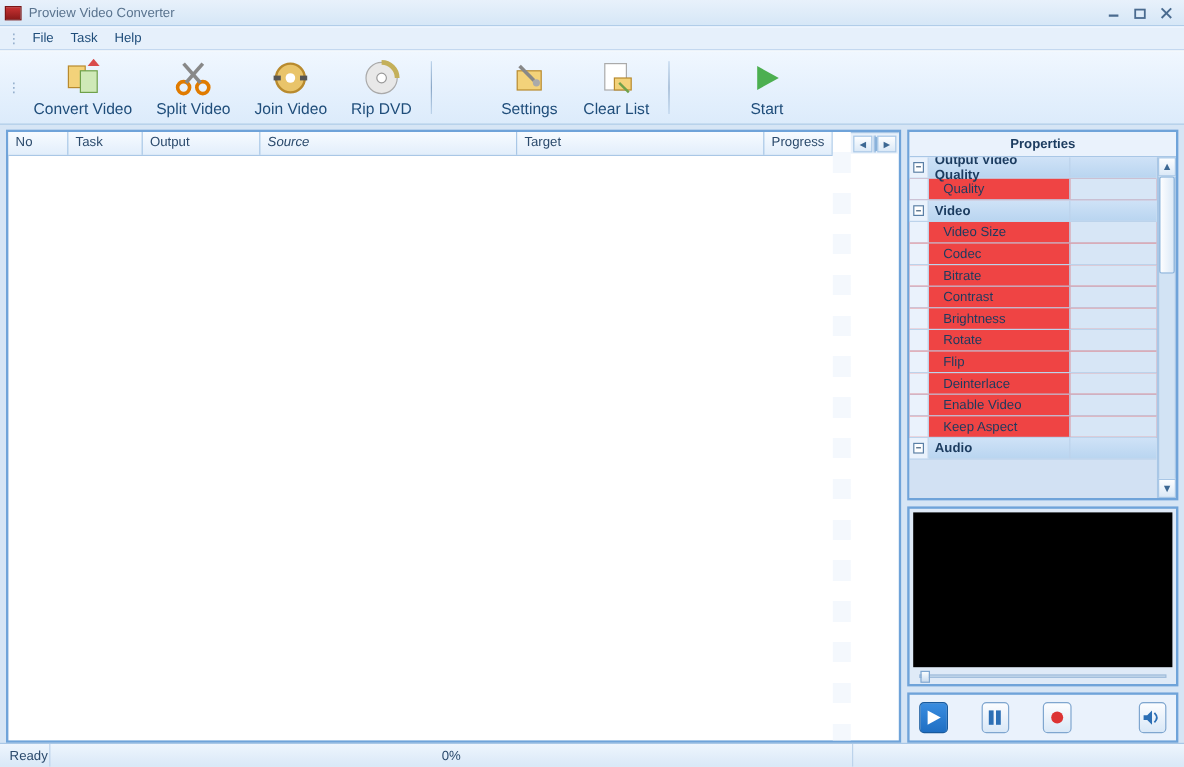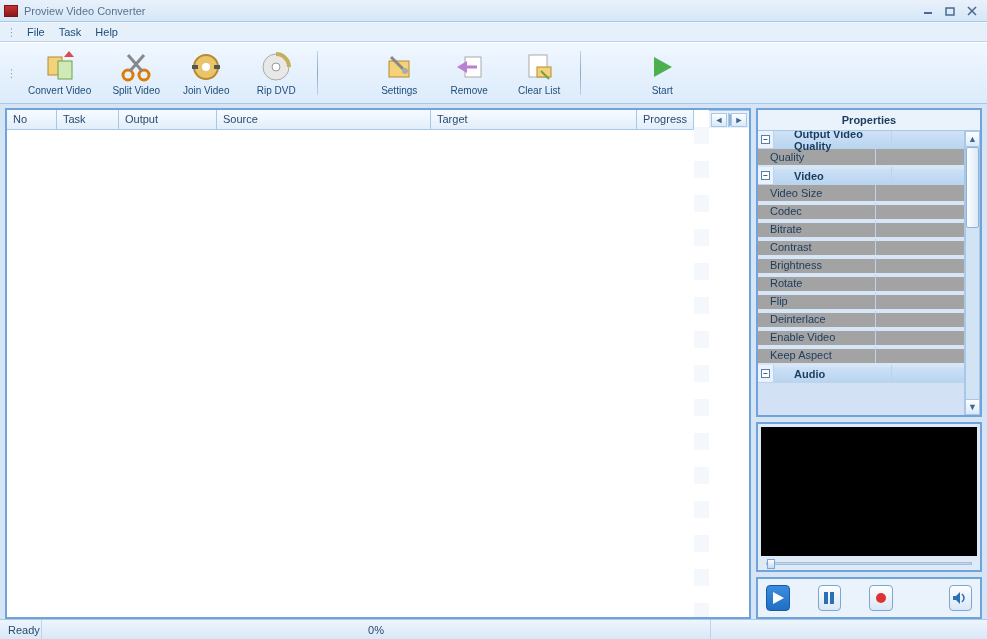--- a/index.html
+++ b/index.html
@@ -60,21 +60,21 @@
     padding: 0 4px;
     border-bottom: 1px solid #a9c7e6;
     border-top: 1px solid #ffffff;
   }
   .toolbar .dots { color:#8aa7c7; margin:0 2px; letter-spacing:-1px; align-self:center; }
   .tbtn {
     display:flex; flex-direction:column; align-items:center; justify-content:center;
     padding: 2px 10px;
     color:#1f4d7a;
     cursor:pointer;
-    font-size:10px;
+    font-size:13px;
     min-width: 70px;
   }
   .tbtn .ticon { width:32px; height:32px; display:flex; align-items:center; justify-content:center; margin-bottom:2px; }
   .tbar-sep {
     width: 1px; height: 44px;
     background: linear-gradient(#bcd3eb, #8aa7c7, #bcd3eb);
     margin: 0 6px;
   }
   .tbar-gap { width: 40px; }
   .content {
@@ -100,21 +100,21 @@
   }
   .gridhead .col {
     border-right: 1px solid #a9c7e6;
     padding: 3px 6px;
     color:#2b4a6c;
     overflow:hidden; white-space:nowrap;
   }
   .col-no { width:50px; }
   .col-task { width:62px; }
   .col-output { width:98px; }
-  .col-source { width:214px; }
+  .col-source { width:214px;font-style:italic; }
   .col-target { width:206px; }
   .col-progress { flex:1; border-right:none; }
   .gridbody {
     flex:1;
     background: repeating-linear-gradient(
       to bottom,
       #ffffff 0, #ffffff 17px,
       #f4f8fd 17px, #f4f8fd 34px
     );
     overflow:hidden;
@@ -182,40 +182,40 @@
     height:18px;
     align-items:stretch;
     border-bottom:1px solid #bcd3eb;
     font-size:11px;
   }
   .proprow.group {
     background:linear-gradient(#cfe2f7,#b9d5f0);
     font-weight:bold;
     color:#1f4d7a;
   }
-  .proprow.item { background:#a3a3a3;flex-direction:column; }
+  .proprow.item { background:#ef4444; }
   .proprow .expander {
     width:16px; display:flex; align-items:center; justify-content:center;
     border-right:1px solid #bcd3eb;
     background:#eaf2fc;
     cursor:pointer;
   }
   .proprow .expbox {
     width:9px; height:9px; border:1px solid #5a7fa6;
     display:flex; align-items:center; justify-content:center;
     font-size:8px; line-height:1; color:#2b4a6c;
     background:#fff;
   }
   .proprow .key {
     width:118px; padding:2px 6px 2px 12px;
     border-right:1px solid #bcd3eb;
     color:#1b3b5f;
     display:flex; align-items:center;
   }
-  .proprow.group .key { padding-left:20px; }
+  .proprow.group .key { padding-left:5px; }
   .proprow .val {
     flex:1; padding:2px 4px;
     background:#d7e6f6;
     color:#1b3b5f;
   }
   .proprow.group .val { background:transparent; }
   .vscroll {
     width:16px;
     background:#e8f1fb;
     border-left:1px solid #a9c7e6;
@@ -393,30 +393,20 @@
     <div class="ticon">
       <svg width="32" height="32">
           <rect x="6" y="10" width="20" height="16" fill="#f3d27a" stroke="#b88a2e"></rect>
           <line x1="8" y1="6" x2="20" y2="18" stroke="#888" stroke-width="3"></line>
           <circle cx="22" cy="20" r="3" fill="#aaa"></circle>
         </svg>
     </div>
     <span>Settings</span>
   </div>
 
-  <div class="tbtn">
-    <div class="ticon">
-      <svg width="32" height="32">
-          <rect x="12" y="6" width="16" height="20" fill="#fff" stroke="#aaa"></rect>
-          <polygon points="4,16 14,10 14,22" fill="#b97fd1"></polygon>
-          <line x1="14" y1="16" x2="24" y2="16" stroke="#b97fd1" stroke-width="3"></line>
-        </svg>
-    </div>
-    <span>Remove</span>
-  </div>
 
   <div class="tbtn">
     <div class="ticon">
       <svg width="32" height="32">
           <rect x="6" y="4" width="18" height="22" fill="#fff" stroke="#aaa"></rect>
           <rect x="14" y="16" width="14" height="10" fill="#f3d27a" stroke="#b88a2e"></rect>
           <line x1="18" y1="20" x2="26" y2="28" stroke="#6fa14a" stroke-width="2"></line>
         </svg>
     </div>
     <span>Clear List</span>

